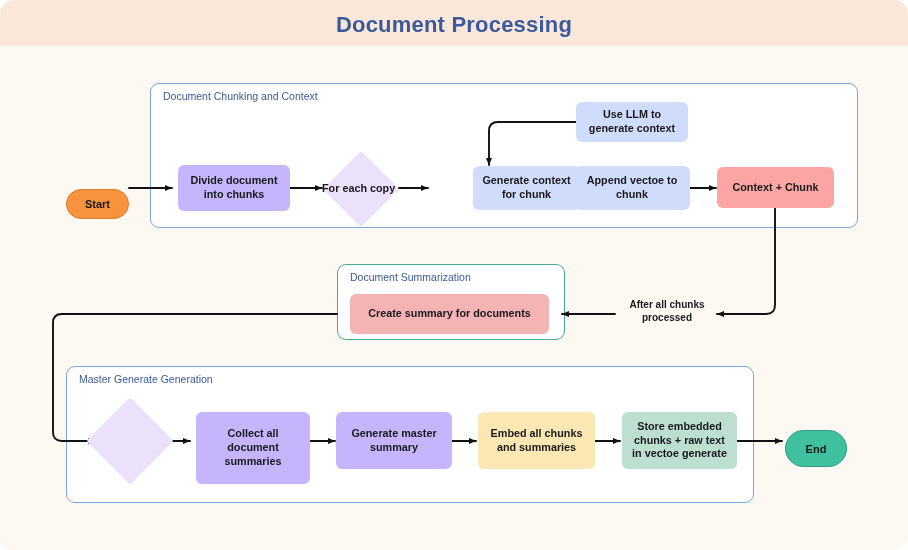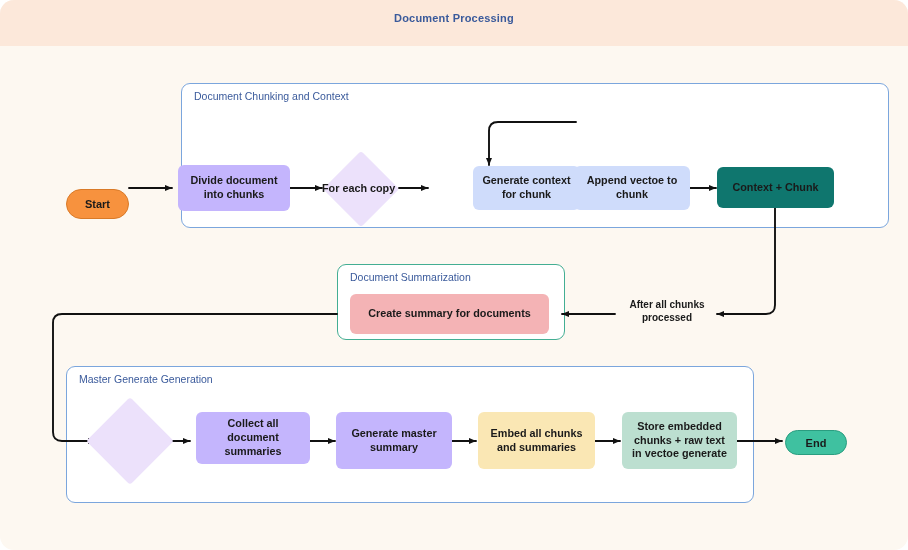--- a/index.html
+++ b/index.html
@@ -16,55 +16,55 @@
     overflow: hidden;
   }
   #header-band {
     position: absolute; left: 0; top: 0;
     width: 908px; height: 46px;
     background: #fce8da;
   }
   #page-title {
     position: absolute; left: 0; top: 12px;
     width: 908px; text-align: center;
-    font-size: 11px; font-weight: bold;
+    font-size: 22px; font-weight: bold;
     color: #3a5a9b; letter-spacing: .2px;
   }
 
   
   .subgraph {
     position: absolute;
     background: #ffffff;
     border-radius: 9px;
   }
   .sg-label {
     position: absolute; left: 12px; top: 6px;
     font-size: 10.5px; color: #3a5a9b;
     white-space: nowrap;
   }
   #sg-chunking { left:150px; top:83px; width:708px; height:145px;
-                 border:1.3px solid #7ba6dd;margin-left:31px; }
+                 border:1.3px solid #7ba6dd; }
   #sg-summarization { left:337px; top:264px; width:228px; height:76px;
                  border:1.3px solid #43ae93; }
   #sg-master { left:66px; top:366px; width:688px; height:137px;
                  border:1.3px solid #7ba6dd; }
 
   
   .node {
     position: absolute;
     display: flex; align-items: center; justify-content: center;
     text-align: center;
     font-size: 10.8px; font-weight: bold; color: #1a1a1a;
     line-height: 1.28;
     border-radius: 6px;
     padding: 3px 6px;
   }
   .n-lav   { background:#c4b5fd; }
   .n-blue  { background:#cfdcfb; }
-  .n-peach { background:#0f766e; }
+  .n-peach { background:#fca5a5; }
   .n-pink  { background:#f4b3b5; }
   .n-yellow{ background:#fae7b4; }
   .n-green { background:#bcdfd0; }
 
   .pill {
     position:absolute;
     display:flex; align-items:center; justify-content:center;
     font-size:11px; font-weight:bold; color:#1a1a1a;
     border-radius:999px;
   }
@@ -156,37 +156,38 @@
 
   <div class="node n-lav" style="left:178px; top:165px; width:112px; height:46px;">Divide document into chunks</div>
 
   <div class="diamond" style="left:322px; top:150px; width:77px; height:77px;">
     <div class="dshape" style="width:54px; height:54px;"></div>
     <div class="dtext">For each copy</div>
   </div>
 
   <div class="node n-blue" style="left:441px; top:166px; width:107px; height:44px;margin-left:32px;">Generate context for chunk</div>
 
+  <div class="node n-blue" style="left:576px; top:102px; width:112px; height:40px;">Use LLM to generate context</div>
 
   <div class="node n-blue" style="left:574px; top:166px; width:116px; height:44px;">Append vectoe to chunk</div>
 
   <div class="node n-peach" style="left:717px; top:167px; width:117px; height:41px;">Context + Chunk</div>
 
   <div class="node n-pink" style="left:350px; top:294px; width:199px; height:40px;">Create summary for documents</div>
 
   <div class="diamond" style="left:89px; top:394px; width:82px; height:94px;">
     <div class="dshape" style="width:62px; height:62px;"></div>
   </div>
 
-  <div class="node n-lav" style="left:196px; top:412px; width:114px; height:52px;">Collect all document summaries</div>
+  <div class="node n-lav" style="left:196px; top:412px; width:114px; height:72px;">Collect all document summaries</div>
 
   <div class="node n-lav" style="left:336px; top:412px; width:116px; height:57px;">Generate master summary</div>
 
   <div class="node n-yellow" style="left:478px; top:412px; width:117px; height:57px;">Embed all chunks and summaries</div>
 
   <div class="node n-green" style="left:622px; top:412px; width:115px; height:57px;">Store embedded chunks + raw text in vectoe generate</div>
 
-  <div class="pill" id="node-end" style="left:785px; top:430px; width:62px; height:25px;">End</div>
+  <div class="pill" id="node-end" style="left:785px; top:430px; width:62px; height:37px;">End</div>
 
   <div class="edge-label" style="left:617px; top:299px; width:100px;">After all chunks
 processed</div>
 
 </div>
 
 </body></html>

